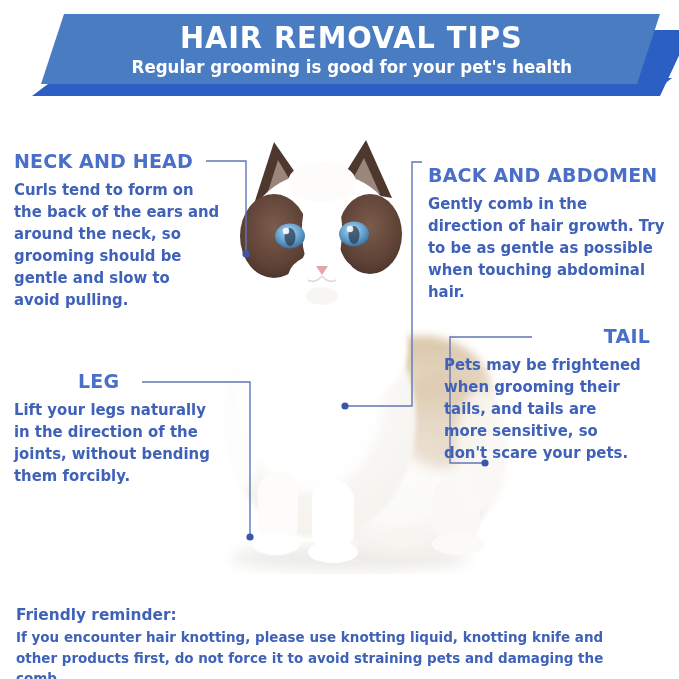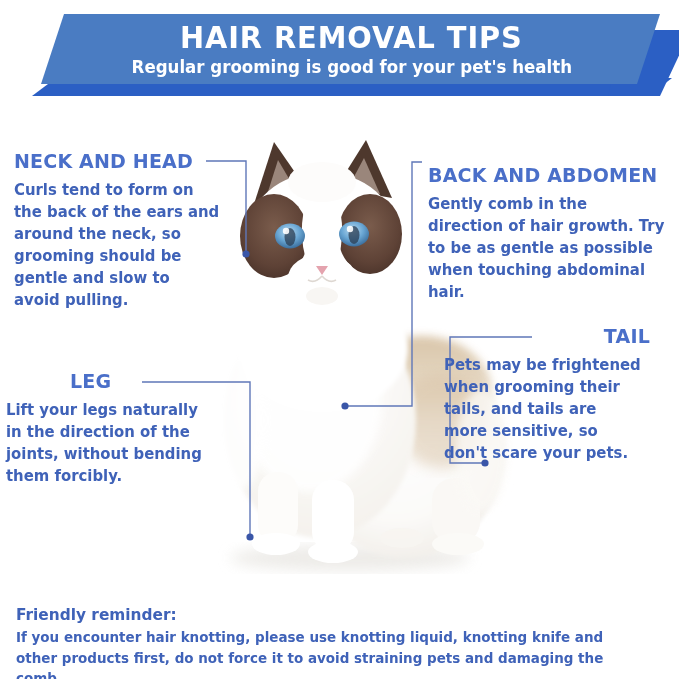--- a/index.html
+++ b/index.html
@@ -69,21 +69,21 @@
     margin-top:7px;
     transform:scaleX(0.96);
     transform-origin:left top;
   }
 
   #callout-neck     { left:14px;  top:150px; width:215px; }
   #callout-back     { left:428px; top:164px; width:248px; }
   #callout-back .callout-head { transform-origin:left center; }
   #callout-tail     { left:444px; top:325px; width:206px; }
   #callout-tail .callout-head { text-align:right; transform-origin:right center; }
-  #callout-leg      { left:6px;  top:370px; width:215px; }
+  #callout-leg      { left:14px;  top:370px; width:215px; }
   #callout-leg .callout-head { margin-left:64px; }
 
   
   #footer { position:absolute; left:16px; top:605px; width:650px; }
   #footer-title {
     font-family:"DejaVu Sans", sans-serif;
     font-weight:bold;
     font-size:16px;
     color:#3f62b8;
     line-height:1.25;

